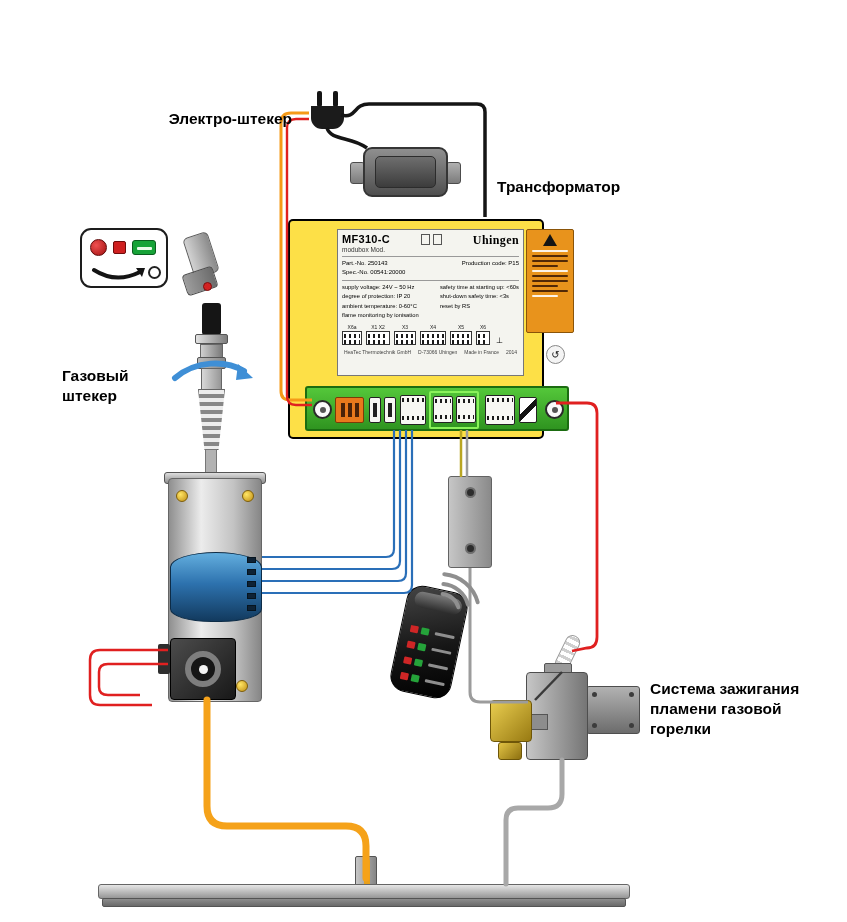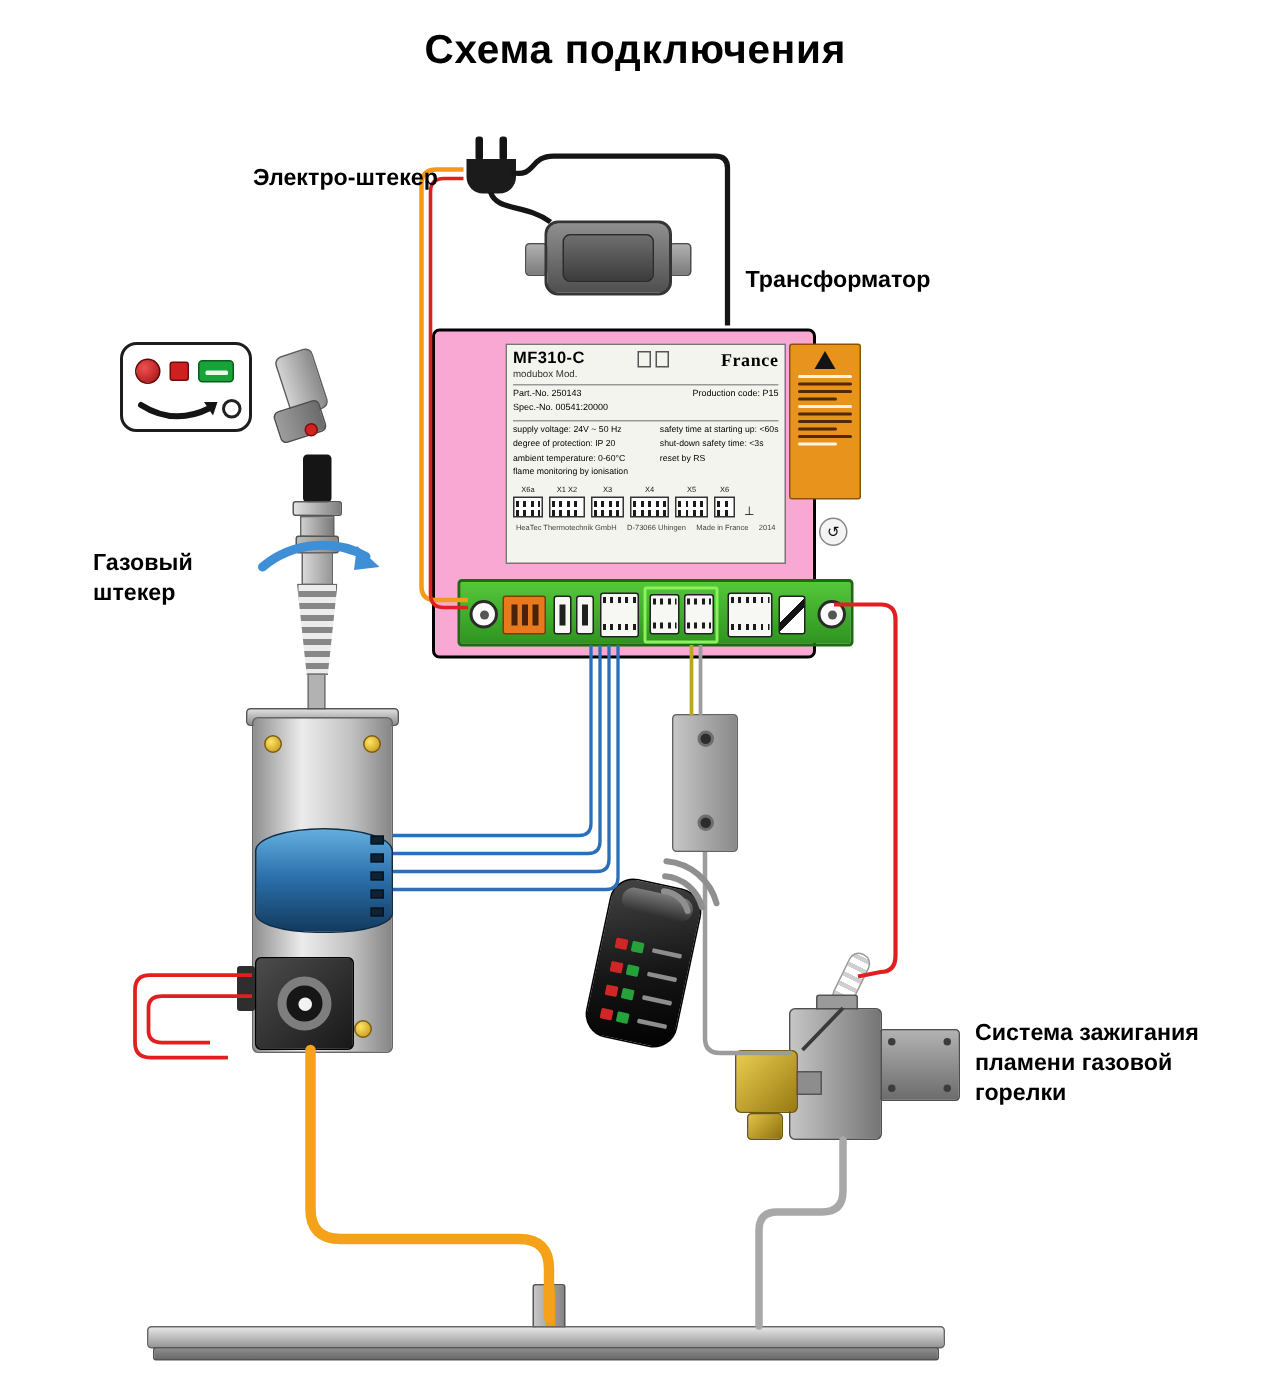--- a/index.html
+++ b/index.html
@@ -4,21 +4,21 @@
 <style>
   *{margin:0;padding:0;box-sizing:border-box}
   html,body{background:#fff}
   body{font-family:"Liberation Sans",sans-serif;color:#000}
   .scene{position:relative;width:847px;height:922px;background:#fff;overflow:hidden;margin:0 auto}
   .title{position:absolute;top:18px;left:0;width:100%;text-align:center;font-size:27px;font-weight:bold;letter-spacing:.5px}
   .lbl{position:absolute;font-weight:bold;font-size:15.5px;line-height:1.3;white-space:pre-line}
   .overlay{position:absolute;left:0;top:0;pointer-events:none}
 
   
-  .unit{position:absolute;left:288px;top:219px;width:256px;height:220px;background:#f9a8d4;border:2px solid #000;border-radius:5px}
+  .unit{position:absolute;left:288px;top:219px;width:256px;height:220px;background:#fde047;border:2px solid #000;border-radius:5px}
   .unit-label{position:absolute;left:47px;top:8px;width:187px;height:147px;background:#f4f4ef;border:1px solid #777;padding:3px 4px;overflow:hidden}
   .ul-head{display:flex;justify-content:space-between;align-items:flex-start}
   .ul-model{font-size:11px;font-weight:bold;letter-spacing:.3px}
   .ul-series{font-size:6.5px;color:#333;margin-top:1px}
   .ul-brand{font-family:"Liberation Serif",serif;font-weight:bold;font-size:12px;letter-spacing:.4px}
   .ul-certs{display:flex;gap:3px;margin-top:1px}
   .cert{width:9px;height:11px;border:1px solid #555}
   .ul-hr{border-top:1px solid #999;margin:3px 0 2px}
   .ul-row2{display:flex;justify-content:space-between;font-size:6px;line-height:1.5}
   .ul-specs{display:flex;justify-content:space-between;font-size:5.8px;line-height:1.6;margin-top:1px}
@@ -109,21 +109,20 @@
   .rail-conn{position:absolute;left:355px;top:856px;width:22px;height:30px;background:linear-gradient(90deg,#c6c6c6,#858585);border:1px solid #555;border-radius:2px}
   .rail-conn i{position:absolute;left:8px;top:3px;width:6px;height:24px;background:#e8a01c;display:block}
   .rail-main{position:absolute;left:98px;top:884px;width:532px;height:15px;background:linear-gradient(#e6e6e6,#969696);border:1px solid #666;border-radius:3px}
   .rail-low{position:absolute;left:102px;top:898px;width:524px;height:9px;background:linear-gradient(#8d8d8d,#6a6a6a);border:1px solid #545454;border-radius:2px}
 </style>
 </head>
 <body>
 
 <div class="scene">
 
-  <div class="title">Схема подключения</div>
 
   <div class="panel">
     <div class="btn-red-round"></div>
     <div class="btn-red-sq"></div>
     <div class="btn-green">
         <div class="btn-line"></div>
       </div>
     <svg width="60" height="22" style="position:absolute;left:8px;top:34px">
       <path d="M4 6 Q 26 20 50 8" fill="none" stroke="#141414" stroke-width="4" stroke-linecap="round"></path>
       <polygon points="55,4 46,4 52,13" fill="#141414"></polygon>
@@ -152,21 +151,21 @@
     <div class="unit-label">
       <div class="ul-head">
         <div>
           <div class="ul-model">MF310-C</div>
           <div class="ul-series">modubox  Mod.</div>
         </div>
         <div class="ul-certs">
           <div class="cert"></div>
           <div class="cert"></div>
         </div>
-        <div class="ul-brand">France</div>
+        <div class="ul-brand">Uhingen</div>
       </div>
       <div class="ul-hr"></div>
       <div class="ul-row2">
         <div>
           <div>Part.-No. 250143</div>
           <div>Spec.-No. 00541:20000</div>
         </div>
         <div>Production code: P15</div>
       </div>
       <div class="ul-hr"></div>

